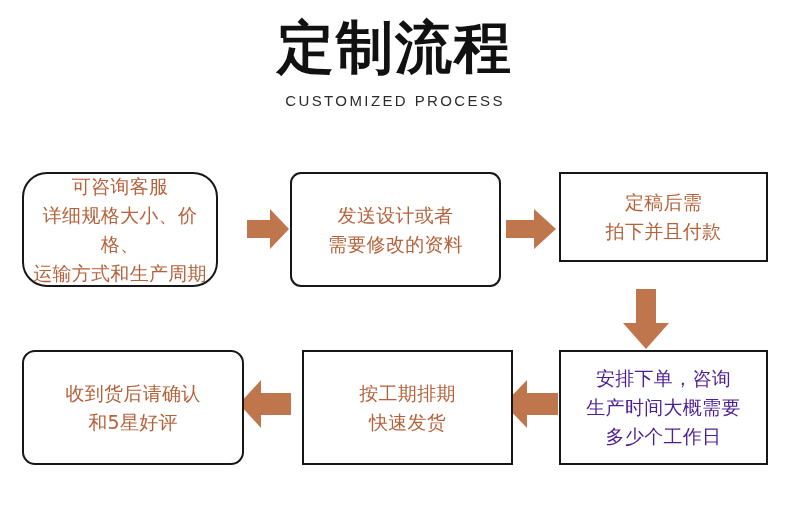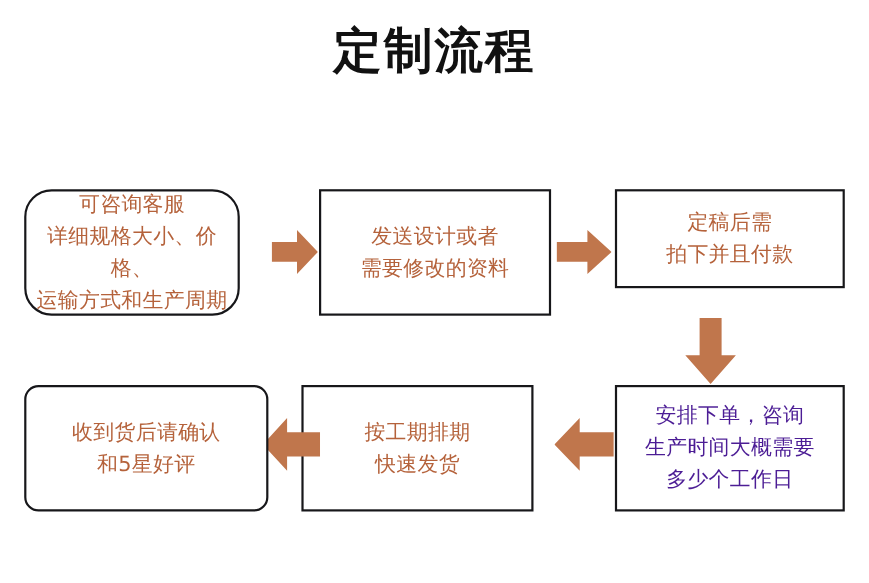--- a/index.html
+++ b/index.html
@@ -21,21 +21,21 @@
   .header {
     position: absolute;
     left: 0;
     top: 0;
     width: 790px;
     text-align: center;
   }
   .title {
     margin: 0;
     padding-top: 16px;
-    font-size: 44px;
+    font-size: 57px;
     line-height: 62px;
     font-weight: 700;
     color: #111111;
     letter-spacing: 2px;
     font-family: "DejaVu Sans", "Liberation Sans", sans-serif;
   }
   .subtitle {
     margin: 0;
     padding-top: 14px;
     font-size: 15px;
@@ -72,21 +72,21 @@
     white-space: pre-line;
     font-family: "DejaVu Sans", "Liberation Sans", sans-serif;
     letter-spacing: 0.3px;
   }
 
   
   #node-1 { left: 22px;  top: 172px; width: 196px; height: 115px; border-radius: 25px; }
   #node-2 { left: 290px; top: 172px; width: 211px; height: 115px; }
   #node-3 { left: 559px; top: 172px; width: 209px; height: 90px; }
   #node-4 { left: 559px; top: 350px; width: 209px; height: 115px; }
-  #node-5 { left: 274px; top: 350px; width: 211px; height: 115px; }
+  #node-5 { left: 302px; top: 350px; width: 211px; height: 115px; }
   #node-6 { left: 22px;  top: 350px; width: 222px; height: 115px; border-radius: 13px; }
 
   
   .arrow {
     position: absolute;
     display: block;
   }
   #arrow-1 { left: 247px; top: 207px; width: 42px; height: 44px; }
   #arrow-2 { left: 506px; top: 207px; width: 50px; height: 44px; }
   #arrow-3 { left: 622px; top: 289px; width: 48px; height: 60px; }
@@ -94,37 +94,38 @@
   #arrow-5 { left: 239px; top: 378px; width: 52px; height: 52px; }
 
   .arrow svg { display: block; width: 100%; height: 100%; }
   .arrow-shape { fill: #c0764c; }
 </style>
 </head>
 <body style="background: rgb(255, 255, 255);">
 
 <div class="header">
   <h1 class="title" style="color: rgb(17, 17, 17);">定制流程</h1>
+  <div class="subtitle">CUSTOMIZED PROCESS</div>
 </div>
 
 <div class="flow">
 
   <div class="node" id="node-1" style="border-color: rgb(23, 23, 26);">
     <div class="node-text" style="color: rgb(181, 98, 59);">可咨询客服
 详细规格大小、价格、
 运输方式和生产周期</div>
   </div>
 
   <div class="arrow" id="arrow-1">
     <svg viewBox="0 0 42 44" preserveAspectRatio="none" aria-hidden="true">
       <polygon class="arrow-shape" points="0,13 23,13 23,2 42,22 23,42 23,31 0,31" fill="#c0764c"></polygon>
     </svg>
   </div>
 
-  <div class="node" id="node-2" style="border-color: rgb(23, 23, 26);">
+  <div class="node" id="node-2" style="border-color: rgb(23, 23, 26); border-radius: 11px;">
     <div class="node-text" style="color: rgb(181, 98, 59);">发送设计或者
 需要修改的资料</div>
   </div>
 
   <div class="arrow" id="arrow-2">
     <svg viewBox="0 0 50 44" preserveAspectRatio="none" aria-hidden="true">
       <polygon class="arrow-shape" points="0,13 28,13 28,2 50,22 28,42 28,31 0,31" fill="#c0764c"></polygon>
     </svg>
   </div>
 

